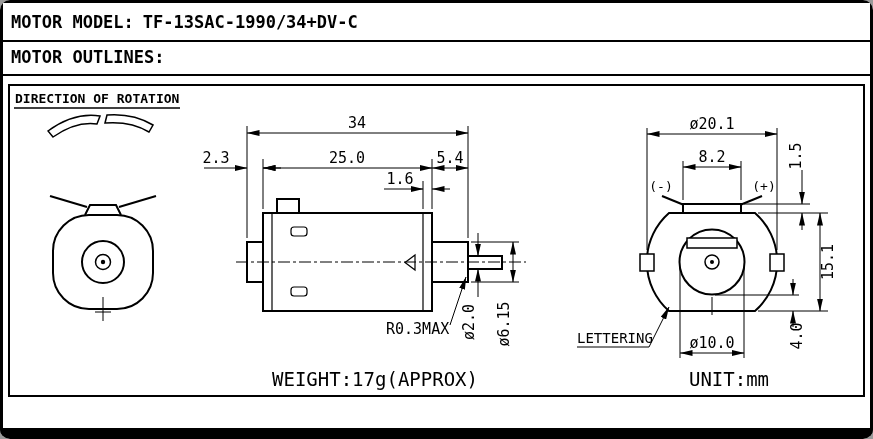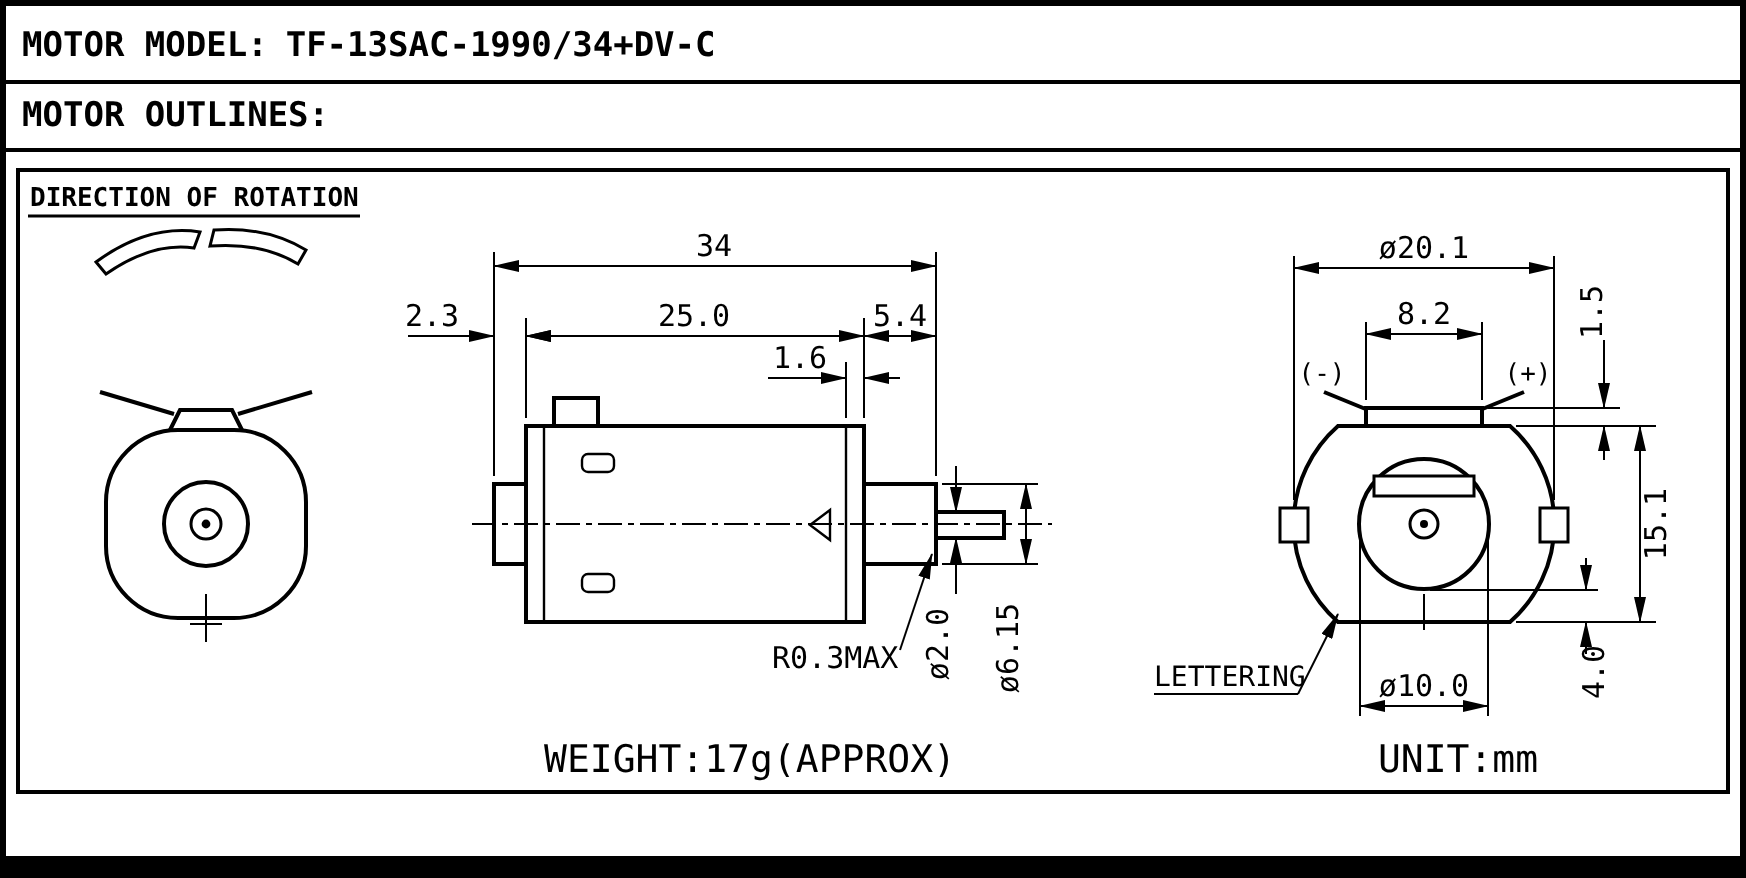--- a/index.html
+++ b/index.html
@@ -1,17 +1,17 @@
 <!DOCTYPE html>
 <html style="--ink: #000000; --paper: #ffffff;"><head>
 <meta charset="utf-8">
 <style>
   html,body{margin:0;padding:0;background:#9a9a9a;}
   .page{position:relative;width:873px;height:439px;background:var(--paper,#fff);overflow:hidden;
-        font-family:"DejaVu Sans Mono",monospace;}
+        font-family:"DejaVu Sans Mono",monospace;border-radius:10px;}
   svg{position:absolute;left:0;top:0;}
   line,path,rect,circle,polyline{stroke:var(--ink,#000);fill:none;}
   .fw{fill:var(--paper,#fff);}
   .fb{fill:var(--ink,#000);stroke:none;}
   text{fill:var(--ink,#000);stroke:none;font-family:"DejaVu Sans Mono",monospace;}
   .s1{stroke-width:1}.s12{stroke-width:1.2}.s15{stroke-width:1.5}.s2{stroke-width:2}.s3{stroke-width:3}
   .f17b{font-size:17px;font-weight:bold;}
   .f13b{font-size:13px;font-weight:bold;}
   .f15{font-size:15px;}
   .f14{font-size:14px;}

